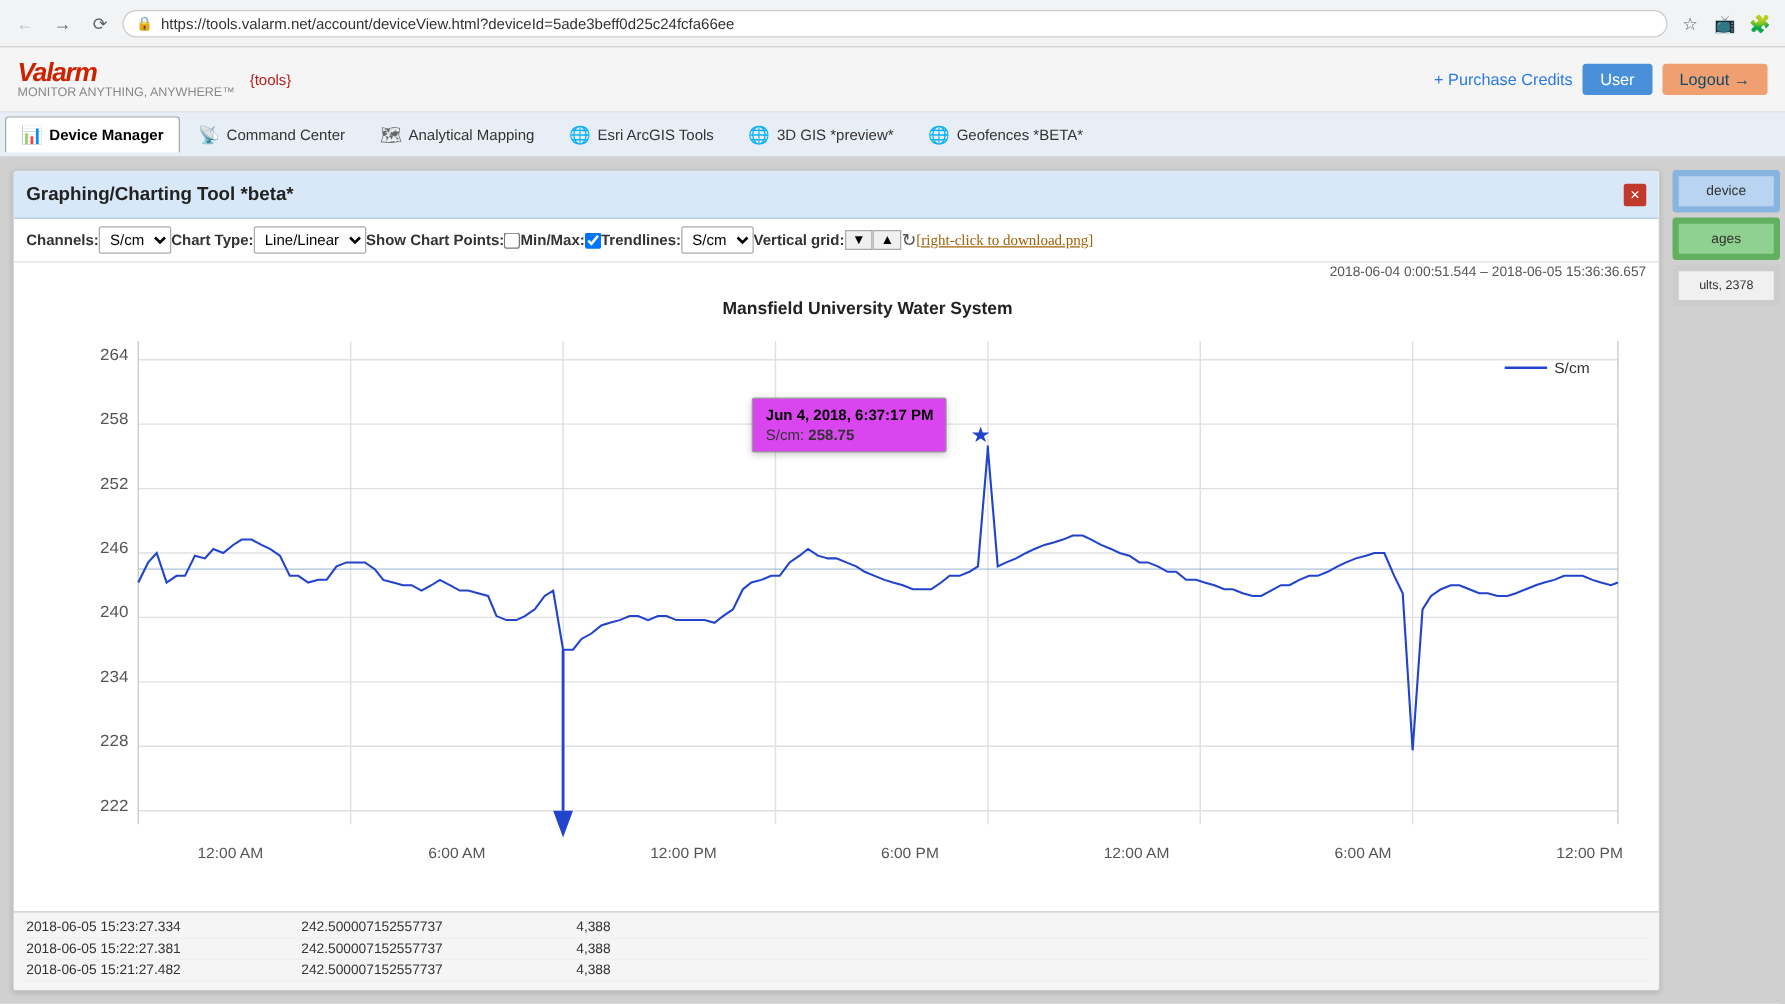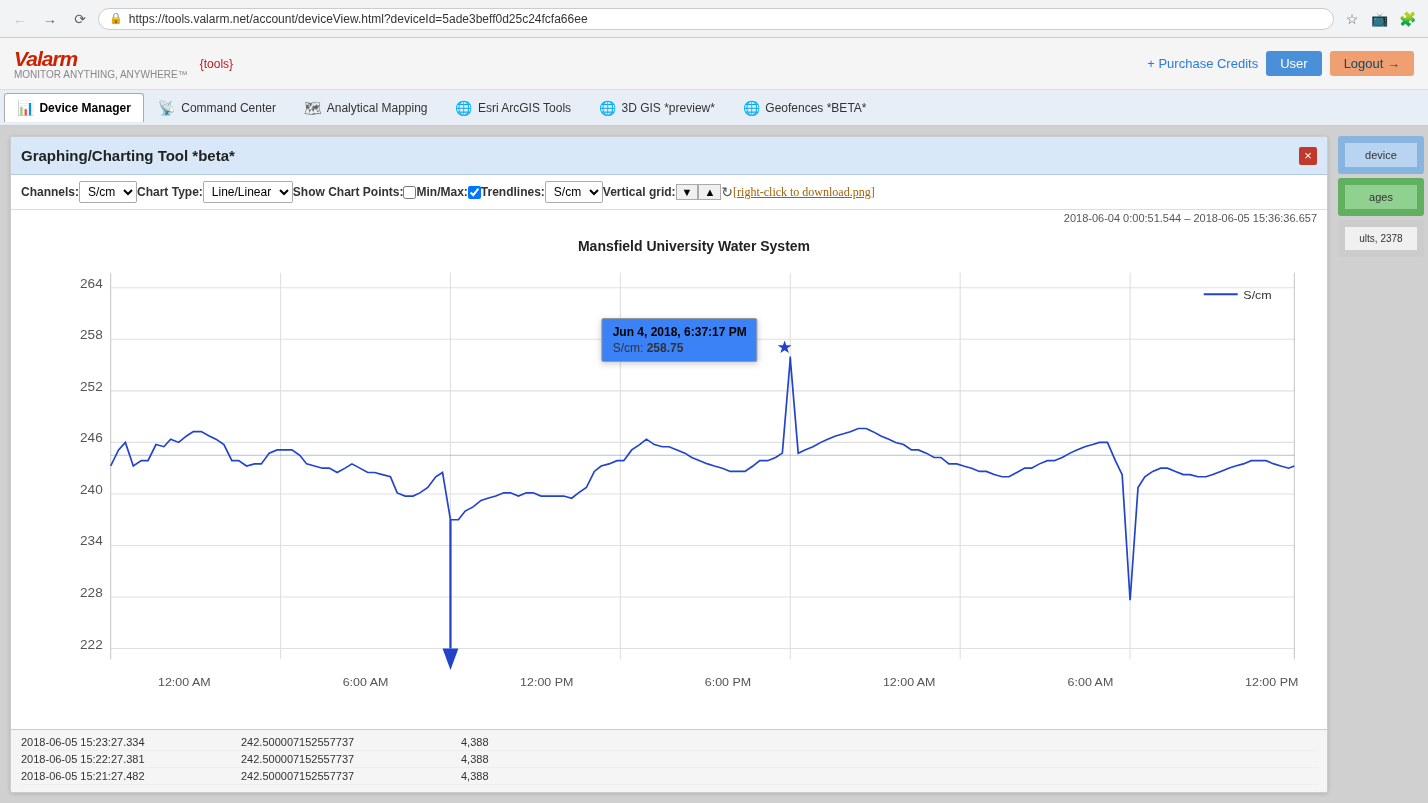--- a/index.html
+++ b/index.html
@@ -128,39 +128,39 @@
       margin-bottom: 8px;
     }
 
     .chart-svg { width: 100%; height: 100%; }
 
     
     .right-sidebar {
       width: 90px; display: flex; flex-direction: column; gap: 4px; padding: 10px 4px 10px 0;
     }
     .sidebar-panel {
-      background: #d8e8c8; border: 7px solid #c2410c; border-radius: 3px;
+      background: #d8e8c8; border: 5px solid #c2410c; border-radius: 3px;
       padding: 6px 6px; font-size: 11px; color: #333; cursor: pointer;
       text-align: center;
     }
     .sidebar-panel.blue { background: #b8d4f0; border-color: #88b4e0; }
     .sidebar-panel.green { background: #90d090; border-color: #60b060; }
     .sidebar-panel.results { background: #f0f0f0; border-color: #ccc; font-size: 10px; }
 
     
     .data-table-area {
       background: #f5f5f5; border-top: 1px solid #ccc;
       font-size: 11px; color: #333; padding: 4px 10px; height: 63px; overflow: hidden;
     }
     .data-row { display: flex; gap: 40px; padding: 2px 0; border-bottom: 1px solid #eee; }
     .data-cell { min-width: 180px; }
 
     
     .chart-tooltip {
-      position: absolute; background: #3b82f6; border: 1px solid #999;
+      position: absolute; background: #d946ef; border: 1px solid #999;
       border-radius: 2px; padding: 6px 10px; font-size: 12px;
       box-shadow: 0 2px 6px rgba(0,0,0,0.2);
       pointer-events: none; z-index: 10;
     }
     .tooltip-date { font-weight: bold; margin-bottom: 2px; }
     .tooltip-value { color: #333; }
   </style>
 </head>
 <body>
 

